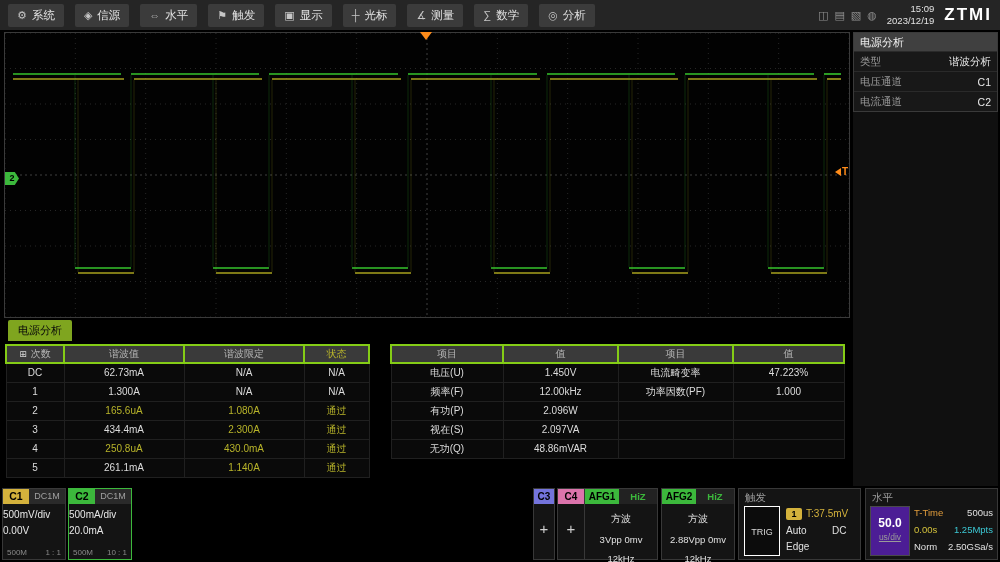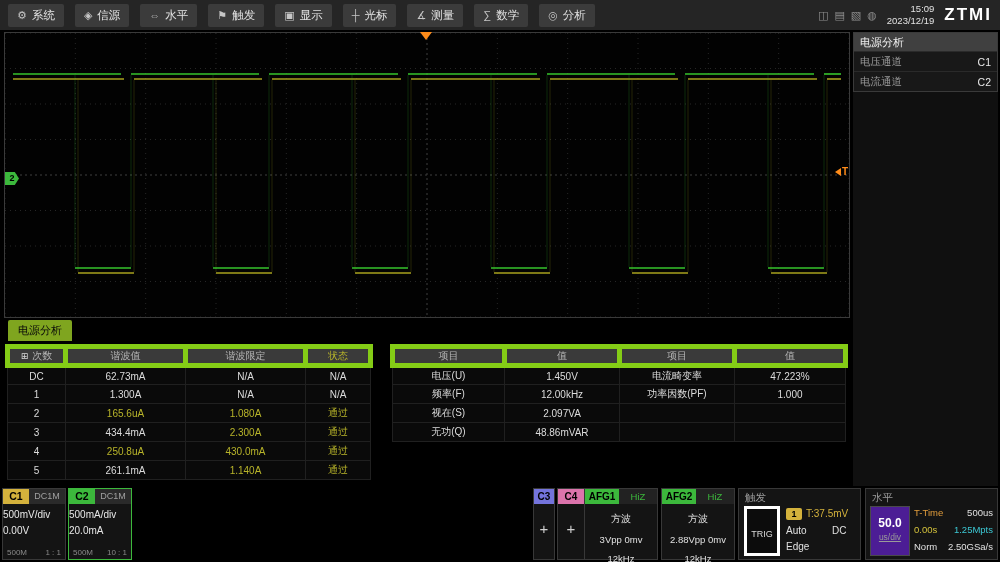--- a/index.html
+++ b/index.html
@@ -38,21 +38,21 @@
   .rp-card { border:1px solid #3a3a3a; background:#181818; }
   .rp-head { height:18px; line-height:18px; background:#404040; color:#f0f0f0; font-size:11px; padding:0 6px; }
   .rp-row { height:20px; display:flex; justify-content:space-between; align-items:center;
             padding:0 6px; border-top:1px solid #2a2a2a; font-size:10.5px; }
   .rp-row .lbl { color:#989898; } .rp-row .val { color:#e8e8e8; }
 
   
   .atab { position:absolute; left:8px; top:320px; height:21px; line-height:21px; padding:0 10px;
           background:#7fa51f; color:#0a0a0a; font-size:11px; border-radius:2px 2px 0 0; }
   .tbl { position:absolute; top:344px; border-collapse:collapse; font-size:10px; table-layout:fixed; }
-  .tbl th { background:#3a3a3a; color:#b4b4b4; font-weight:normal; height:18px; border:5px solid #84cc16; }
+  .tbl th { background:#3a3a3a; color:#b4b4b4; font-weight:normal; height:18px; border:2px solid #84cc16; }
   .tbl td { height:19px; text-align:center; color:#dcdcdc; border:1px solid #202020; background:#0a0a0a; }
   .tbl-left { left:5px; width:363px; }
   .tbl-right { left:390px; width:453px; }
   .yel { color:#b8b42a !important; }
   .th-icon { color:#d8d8d8; margin-right:4px; font-size:9px; }
 
   
   .sb { position:absolute; top:488px; height:72px; background:#141414; border:1px solid #383838; }
   .ch-head { display:flex; height:15px; }
   .ch-name { width:26px; color:#000; font-weight:bold; font-size:10.5px; text-align:center; line-height:15px; }
@@ -63,25 +63,25 @@
   .ch-line { font-size:10px; color:#e8e8e8; margin-top:5px; }
   .ch-foot { position:absolute; bottom:2px; left:0; right:0; display:flex; justify-content:space-between;
              padding:0 4px; font-size:8px; color:#8a8a8a; }
   .chs-head { height:15px; color:#000; font-weight:bold; font-size:10px; text-align:center; line-height:15px; }
   .c3 .chs-head { background:#7474dc; }
   .c4 .chs-head { background:#dc74ac; }
   .chs-add { text-align:center; color:#d0d0d0; font-size:15px; margin-top:16px; cursor:pointer; }
   .afg-head { display:flex; height:15px; }
   .afg-name { width:34px; background:#3cb83c; color:#000; font-weight:bold; font-size:10px;
               text-align:center; line-height:15px; }
-  .afg-mode { flex:1; background:#222; color:#3cb83c; font-size:9.5px; text-align:center; line-height:15px; }
+  .afg-mode { flex:1; background:#222; color:#3cb83c; font-size:9.5px; text-align:center; line-height:15px;font-weight:bold; }
   .afg-line { text-align:center; font-size:10px; color:#e0e0e0; margin-top:8px; }
   .afg-line.sm { font-size:9.5px; }
   .sb-title { position:absolute; top:2px; left:6px; font-size:10.5px; color:#9a9a9a; }
-  .trig-sub { position:absolute; left:5px; top:17px; width:36px; height:50px; border:3px solid #ffffff;
+  .trig-sub { position:absolute; left:5px; top:17px; width:36px; height:50px; border:1px solid #ffffff;
               background:#0c0c0c; color:#d8d8d8; font-size:9px; text-align:center; line-height:50px; }
   .trig-badge { position:absolute; left:47px; top:19px; width:16px; height:12px; background:#d4b23c;
                 color:#000; font-size:9px; font-weight:bold; text-align:center; line-height:12px; border-radius:2px; }
   .trig-level { position:absolute; left:67px; top:19px; font-size:10px; color:#d4b23c; }
   .trig-mode { position:absolute; left:47px; top:36px; font-size:10px; color:#e0e0e0; }
   .trig-coup { position:absolute; left:93px; top:36px; font-size:10px; color:#e0e0e0; }
   .trig-type { position:absolute; left:47px; top:52px; font-size:10px; color:#e0e0e0; }
   .hor-sub { position:absolute; left:4px; top:17px; width:40px; height:50px; border:1px solid #4a4a4a;
              background:#4c1d95; text-align:center; }
   .hor-scale { font-size:12px; font-weight:bold; color:#fff; margin-top:9px; }
@@ -229,20 +229,24 @@
     <div class="mk-tlevel">
       <span>T</span>
     </div>
   </div>
 
   <div class="rpanel">
     <div class="rp-card">
       <div class="rp-head">电源分析</div>
       <div>
           <div class="rp-row">
+            <span class="lbl">类型</span>
+            <span class="val">谐波分析</span>
+          </div>
+          <div class="rp-row">
             <span class="lbl">电压通道</span>
             <span class="val">C1</span>
           </div>
           <div class="rp-row">
             <span class="lbl">电流通道</span>
             <span class="val">C2</span>
           </div>
         </div>
     </div>
   </div>
@@ -312,20 +316,26 @@
           <td>电压(U)</td>
           <td>1.450V</td>
           <td>电流畸变率</td>
           <td>47.223%</td>
         </tr>
         <tr>
           <td>频率(F)</td>
           <td>12.00kHz</td>
           <td>功率因数(PF)</td>
           <td>1.000</td>
+        </tr>
+        <tr>
+          <td>有功(P)</td>
+          <td>2.096W</td>
+          <td></td>
+          <td></td>
         </tr>
         <tr>
           <td>视在(S)</td>
           <td>2.097VA</td>
           <td></td>
           <td></td>
         </tr>
         <tr>
           <td>无功(Q)</td>
           <td>48.86mVAR</td>

